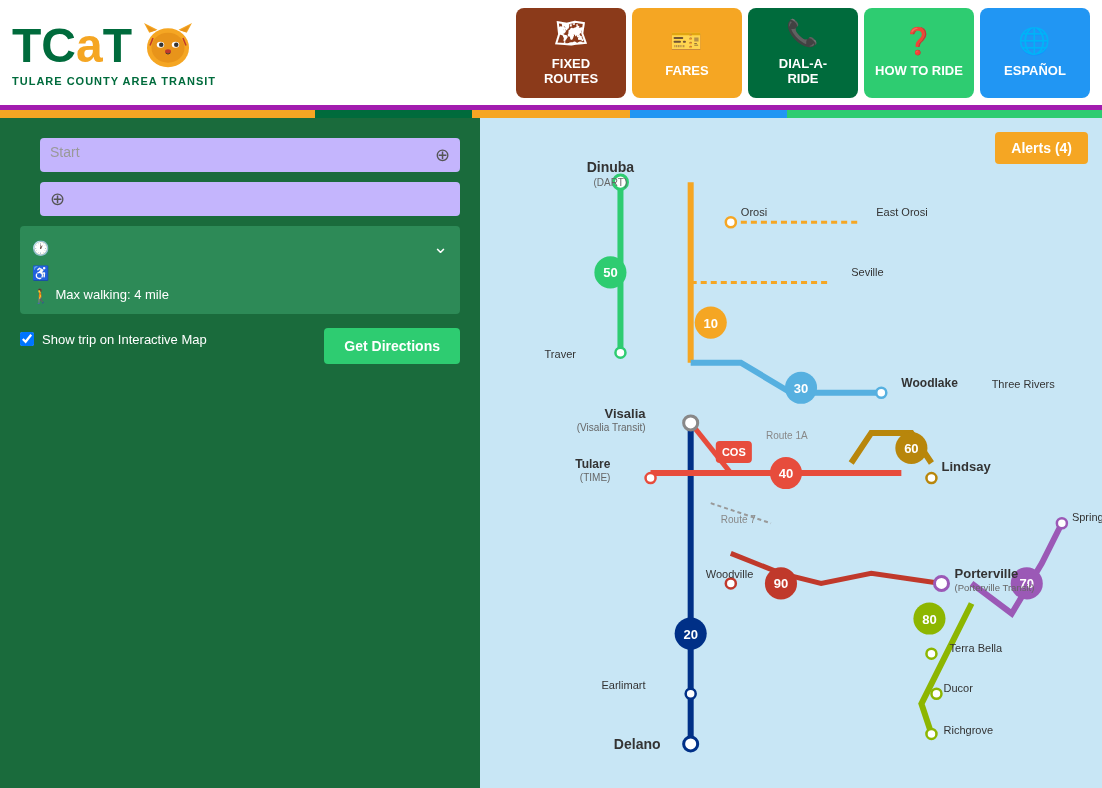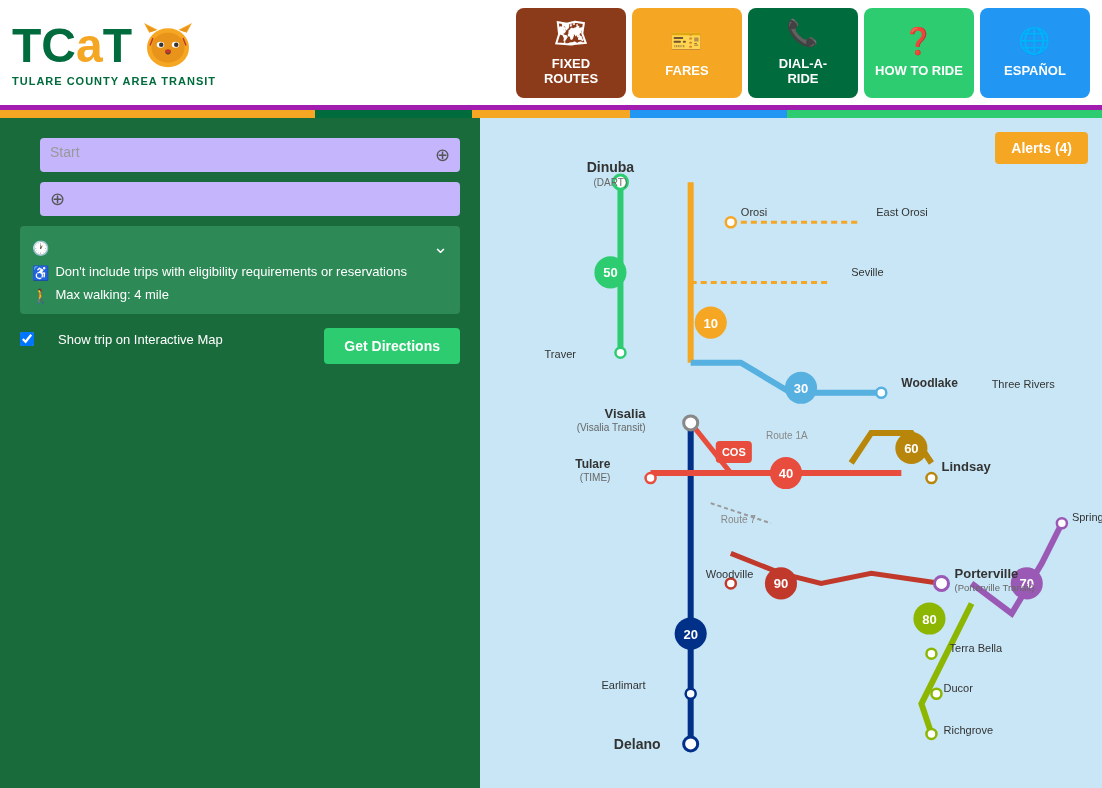--- a/index.html
+++ b/index.html
@@ -163,21 +163,21 @@
       align-items: flex-start;
       gap: 6px;
       font-size: 13px;
       color: #fff;
       padding-left: 0;
     }
 
     .show-map-row {
       display: flex;
       align-items: center;
-      gap: 24px;
+      gap: 8px;
       margin-bottom: 14px;
       font-size: 13px;
       color: #fff;
     }
     .show-map-row input[type=checkbox] {
       width: 14px;
       height: 14px;
       cursor: pointer;
     }
 
@@ -308,21 +308,20 @@
 
     <div class="options-box">
       <div class="options-row">
         <div class="opt-text">
           <span class="opt-icon">🕐</span>
         </div>
         <span class="chevron-down">⌄</span>
       </div>
       <div class="options-sub">
         <span class="opt-icon">♿</span>
-        <span>Don't include trips with eligibility requirements or reservations</span>
       </div>
       <div class="options-sub">
         <span class="opt-icon">🚶</span>
         <span>Max walking: 4 mile</span>
       </div>
     </div>
 
     <div style="display:flex; align-items:center; justify-content:space-between; margin-bottom:14px;">
       <div class="show-map-row">
         <input type="checkbox" checked="" style="">

